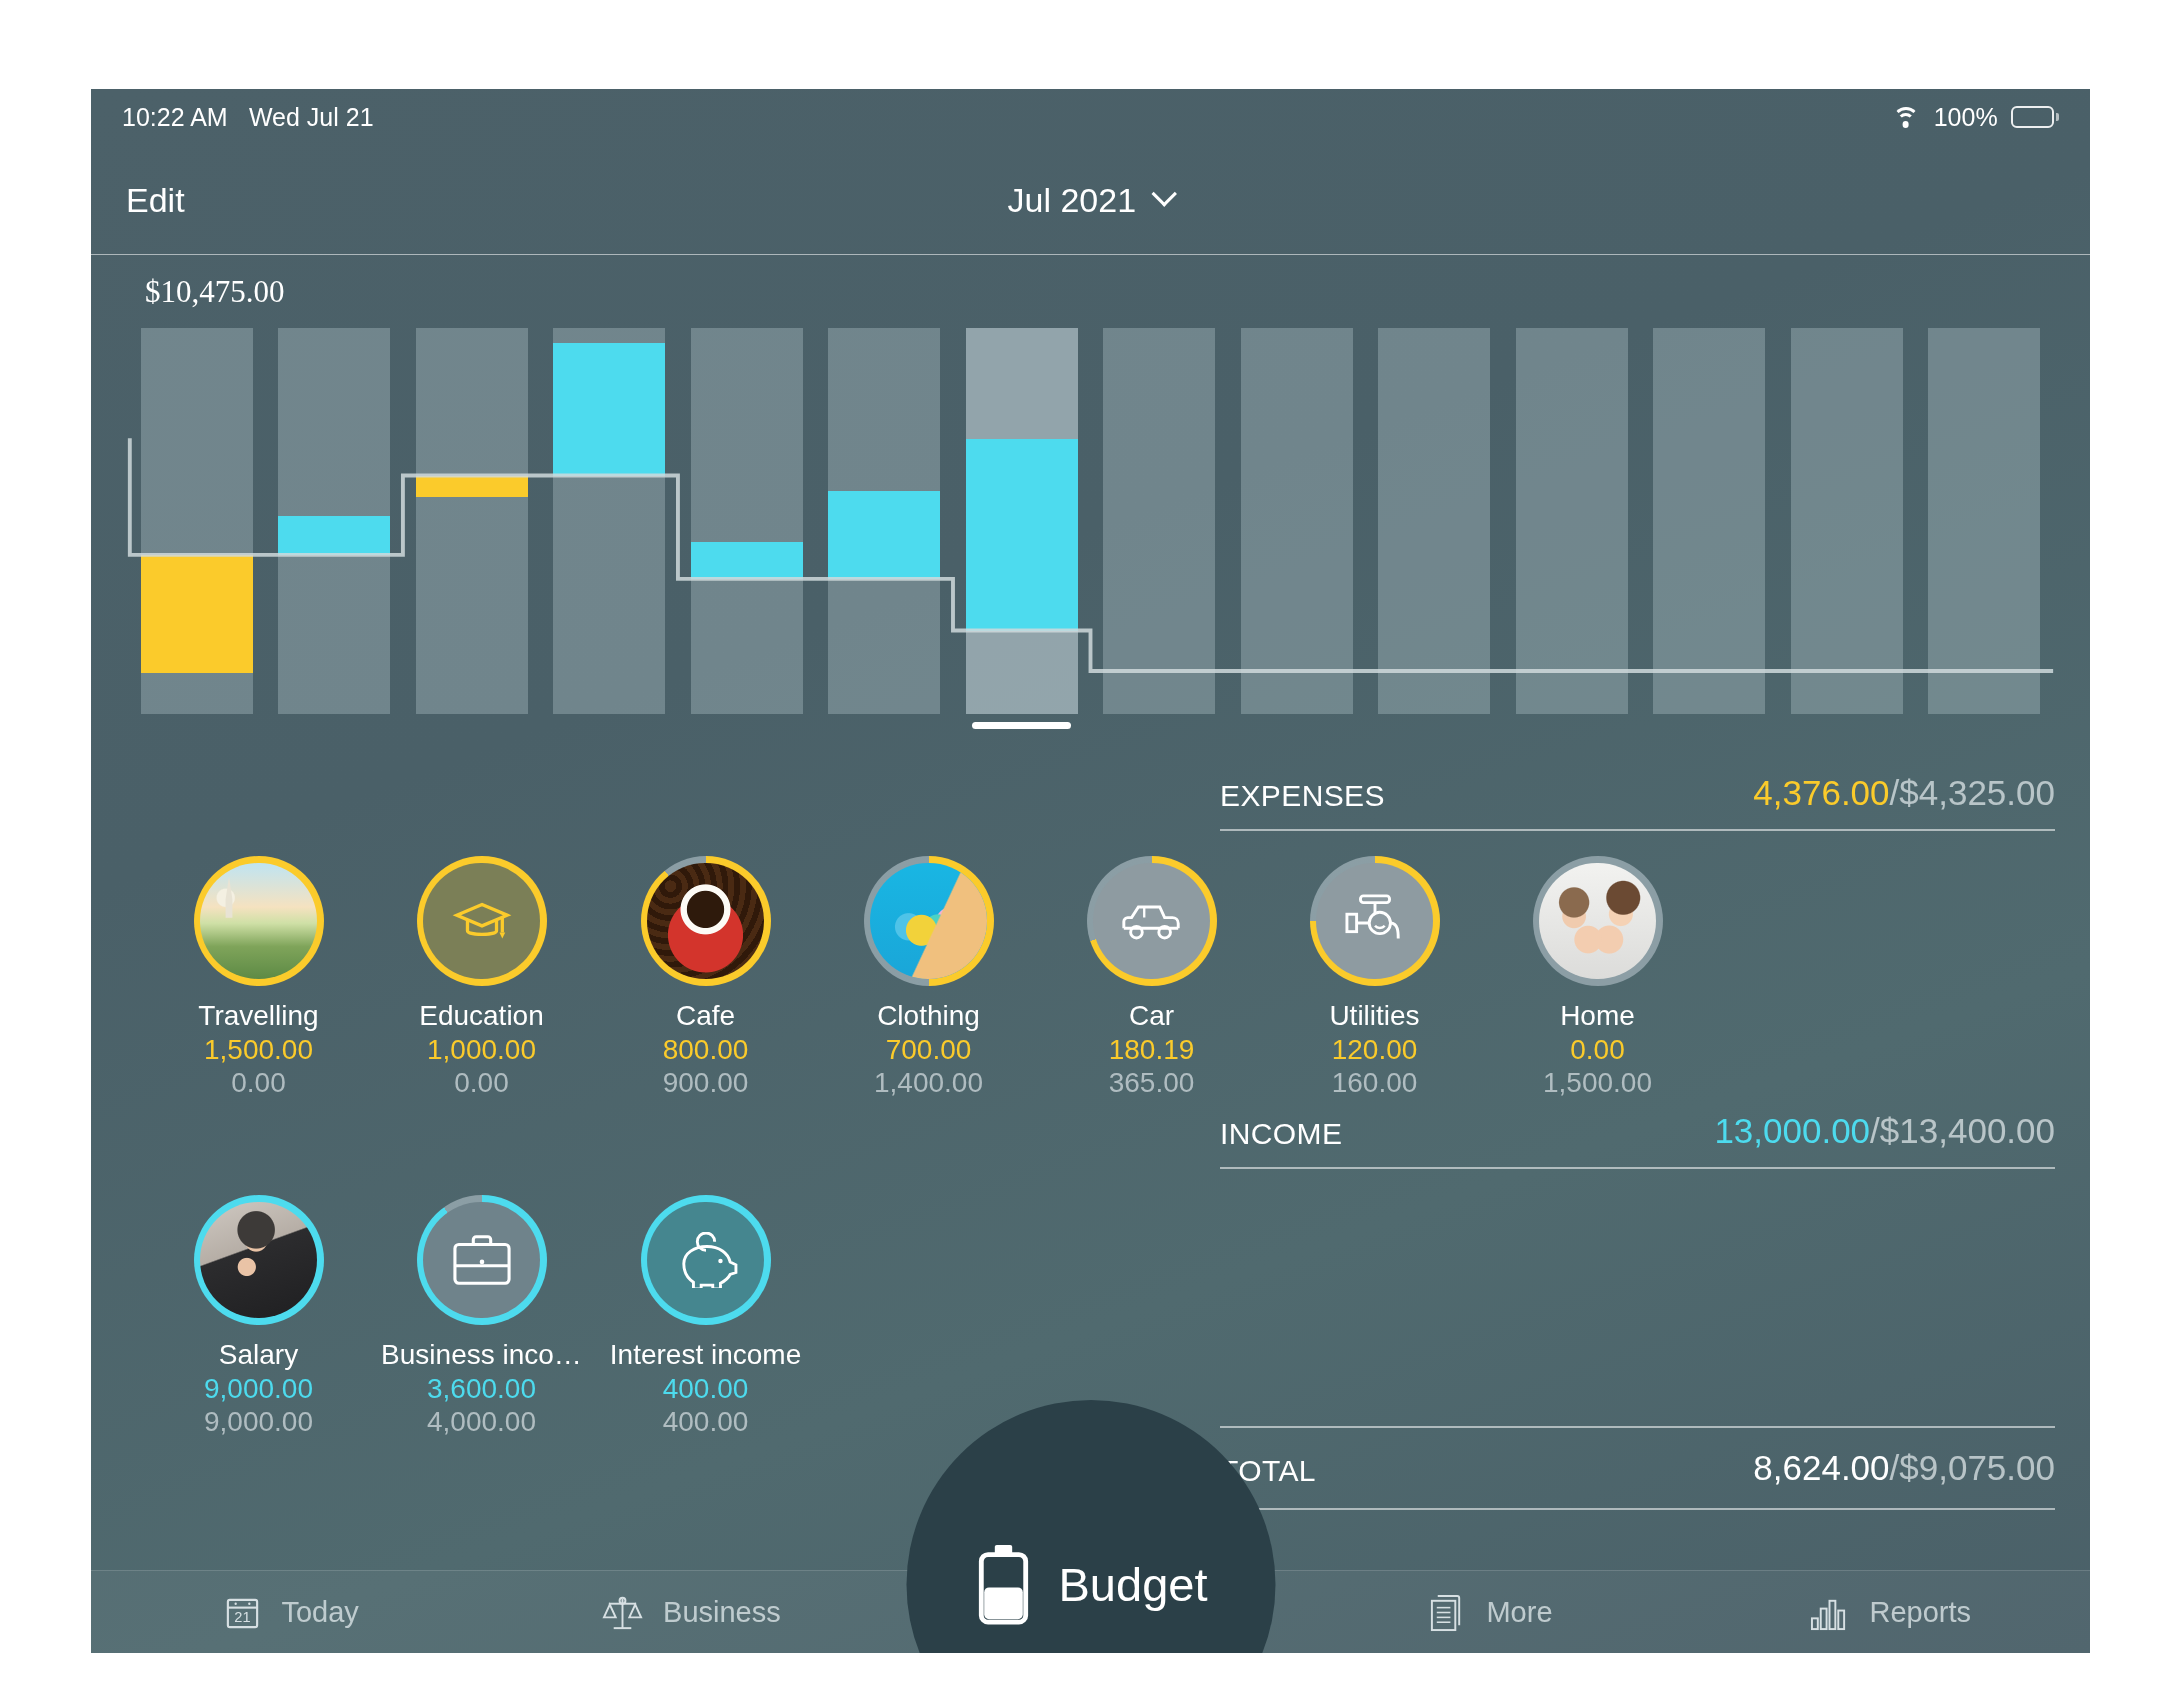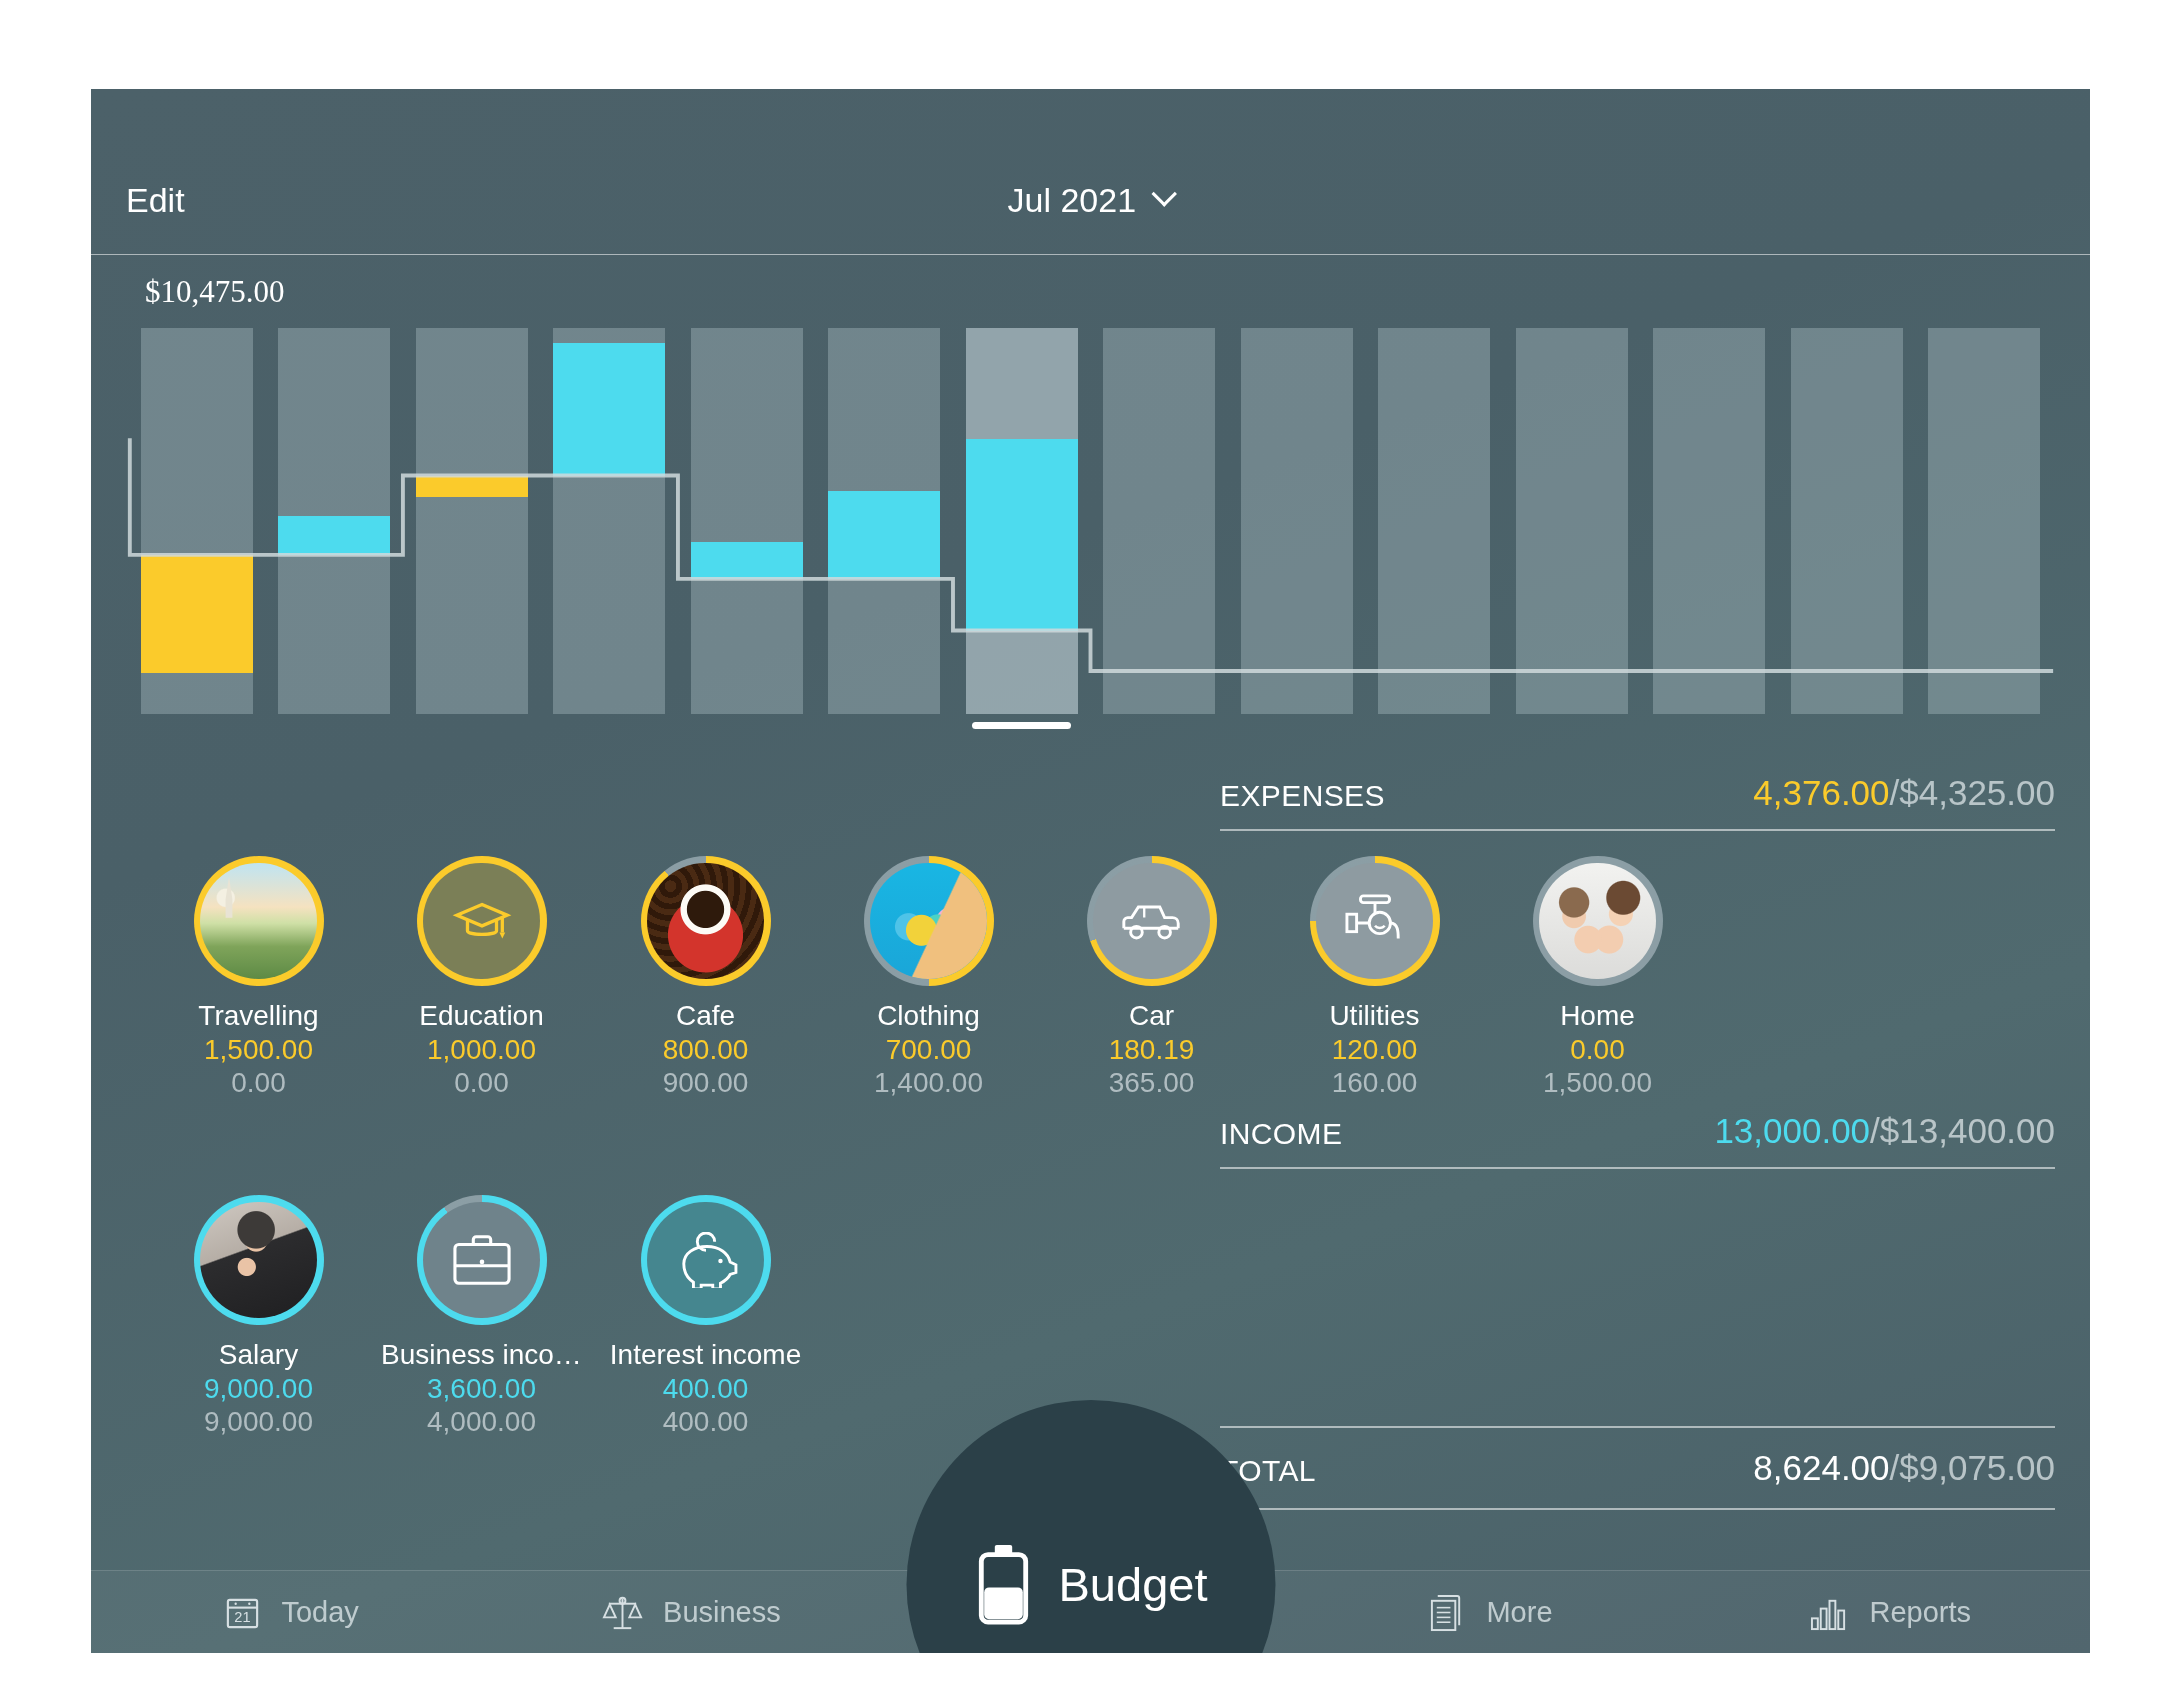--- a/index.html
+++ b/index.html
@@ -208,20 +208,38 @@
     display: flex; align-items: center; justify-content: center;
     gap: 25px; cursor: pointer;
   }
   .budget-bubble .blabel { color: #ffffff; font-size: 47px; }
 </style>
 </head>
 <body>
 
 <div id="app">
 
+  <div class="statusbar">
+    <div class="sb-left">
+      <span>10:22 AM</span>
+      <span>Wed Jul 21</span>
+    </div>
+    <div class="sb-right">
+      <span class="wifi-icon">
+        <i></i>
+          <i></i>
+          <i></i>
+      </span>
+      <span>100%</span>
+      <span class="batt">
+        <span class="batt-body"><span class="batt-fill"></span></span>
+        <span class="batt-cap"></span>
+      </span>
+    </div>
+  </div>
 
   <div class="navbar">
     <button class="edit-btn">Edit</button>
     <div class="month-sel">
       <span>Jul 2021</span>
       <span class="chev"></span>
     </div>
   </div>
 
   <div class="chart-wrap">

